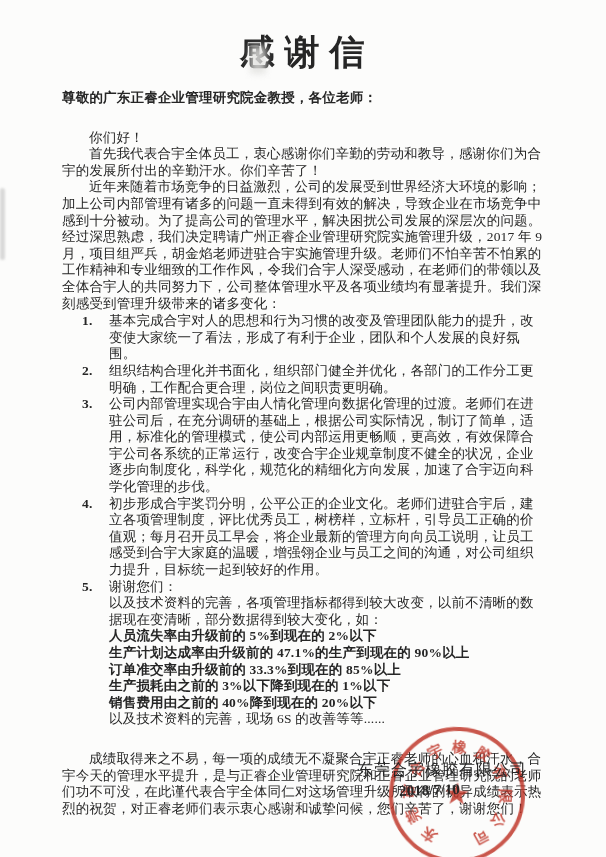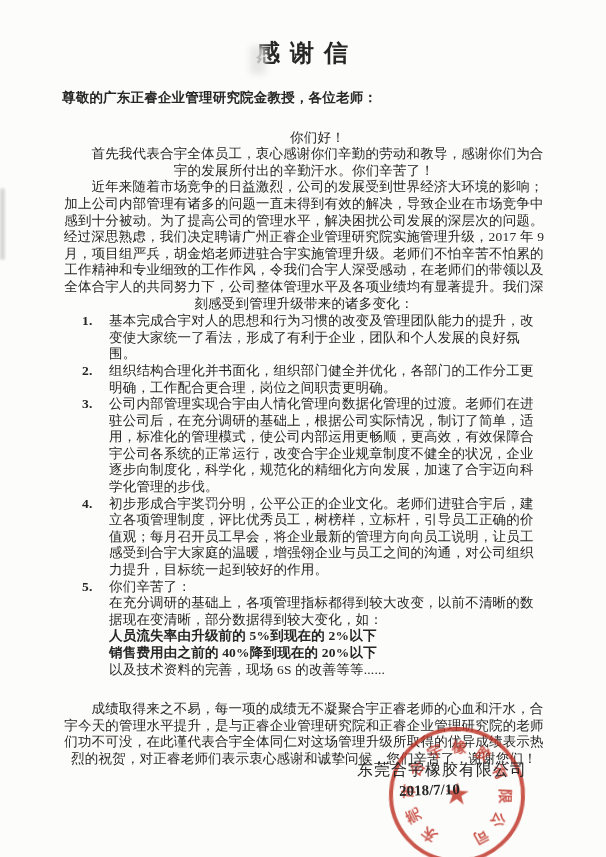--- a/index.html
+++ b/index.html
@@ -15,31 +15,31 @@
   .doc{
     position:absolute;
     left:62px;top:34px;
     width:484px;
     font-size:13.5px;
     line-height:16.6px;
     letter-spacing:.2px;
   }
   .title{
     text-align:center;
-    font-size:24px;
+    font-size:35px;
     line-height:34px;
     font-weight:700;
     letter-spacing:10px;
     margin:2px 0 20px 6px;
   }
   .salutation{
     font-weight:600;
     margin-bottom:23px;
   }
-  .indent{text-indent:2em;text-align:center;}
+  .indent{text-indent:2em;}
   .para{margin:0;}
   .changes{margin-top:1px;}
   .change-item{
     display:flex;
     padding-left:20px;
   }
   .item-num{
     flex:0 0 27px;
     font-weight:600;
   }
@@ -131,27 +131,30 @@
       <div class="change-item">
         <span class="item-num">3.</span>
         <div class="item-text">公司内部管理实现合宇由人情化管理向数据化管理的过渡。老师们在进驻公司后，在充分调研的基础上，根据公司实际情况，制订了简单，适用，标准化的管理模式，使公司内部运用更畅顺，更高效，有效保障合宇公司各系统的正常运行，改变合宇企业规章制度不健全的状况，企业逐步向制度化，科学化，规范化的精细化方向发展，加速了合宇迈向科学化管理的步伐。</div>
       </div>
       <div class="change-item">
         <span class="item-num">4.</span>
         <div class="item-text">初步形成合宇奖罚分明，公平公正的企业文化。老师们进驻合宇后，建立各项管理制度，评比优秀员工，树榜样，立标杆，引导员工正确的价值观；每月召开员工早会，将企业最新的管理方向向员工说明，让员工感受到合宇大家庭的温暖，增强翎企业与员工之间的沟通，对公司组织力提升，目标统一起到较好的作用。</div>
       </div>
       <div class="change-item">
         <span class="item-num">5.</span>
-        <div class="item-text">你们辛苦了：</div>
+        <div class="item-text">谢谢您们：</div>
       </div>
     </div>
 
     <div class="achievements">
-      <div>在充分调研的基础上，各项管理指标都得到较大改变，以前不清晰的数据现在变清晰，部分数据得到较大变化，如：</div>
+      <div>以及技术资料的完善，各项管理指标都得到较大改变，以前不清晰的数据现在变清晰，部分数据得到较大变化，如：</div>
       <div class="metric-line">人员流失率由升级前的 5%到现在的 2%以下</div>
+      <div class="metric-line">生产计划达成率由升级前的 47.1%的生产到现在的 90%以上</div>
+      <div class="metric-line">订单准交率由升级前的 33.3%到现在的 85%以上</div>
+      <div class="metric-line">生产损耗由之前的 3%以下降到现在的 1%以下</div>
       <div class="metric-line">销售费用由之前的 40%降到现在的 20%以下</div>
       <div>以及技术资料的完善，现场 6S 的改善等等......</div>
     </div>
 
     <p class="para indent closing-para1">成绩取得来之不易，每一项的成绩无不凝聚合宇正睿老师的心血和汗水，合宇今天的管理水平提升，是与正睿企业管理研究院和正睿企业管理研究院的老师们功不可没，在此谨代表合宇全体同仁对这场管理升级所取得的优异成绩表示热烈的祝贺，对正睿老师们表示衷心感谢和诚挚问候，您们辛苦了，谢谢您们！</p>
   </div>
 
   <div class="sig-company">东莞合宇橡胶有限公司</div>
   <div class="sig-date">2018/7/10</div>
 

